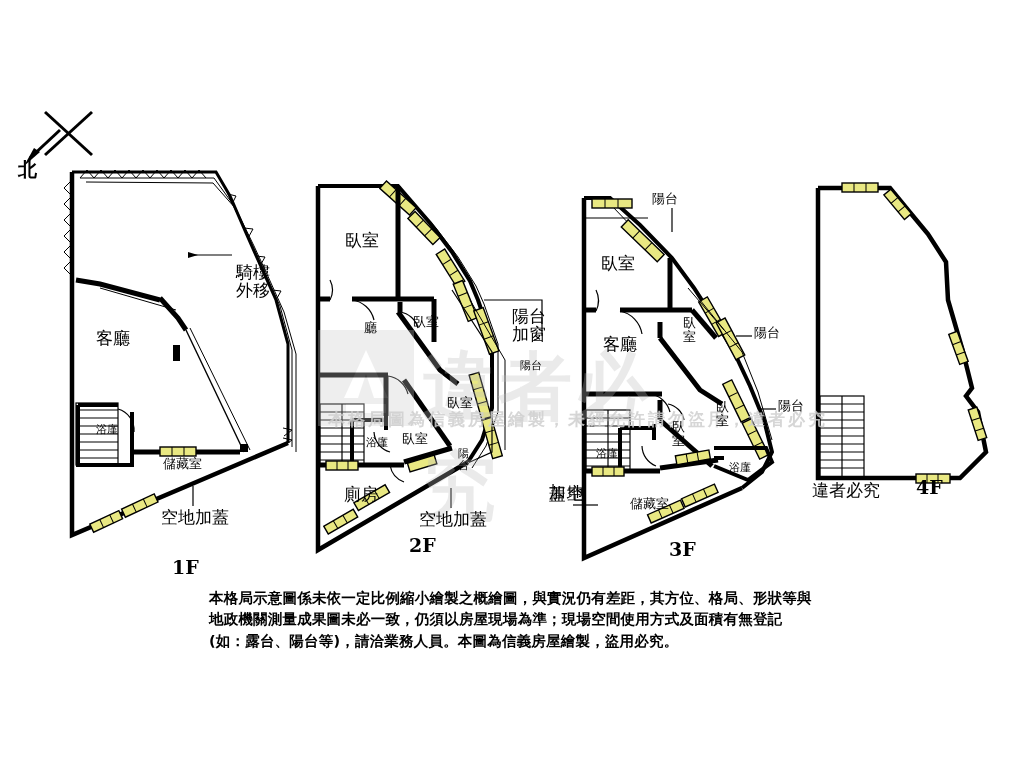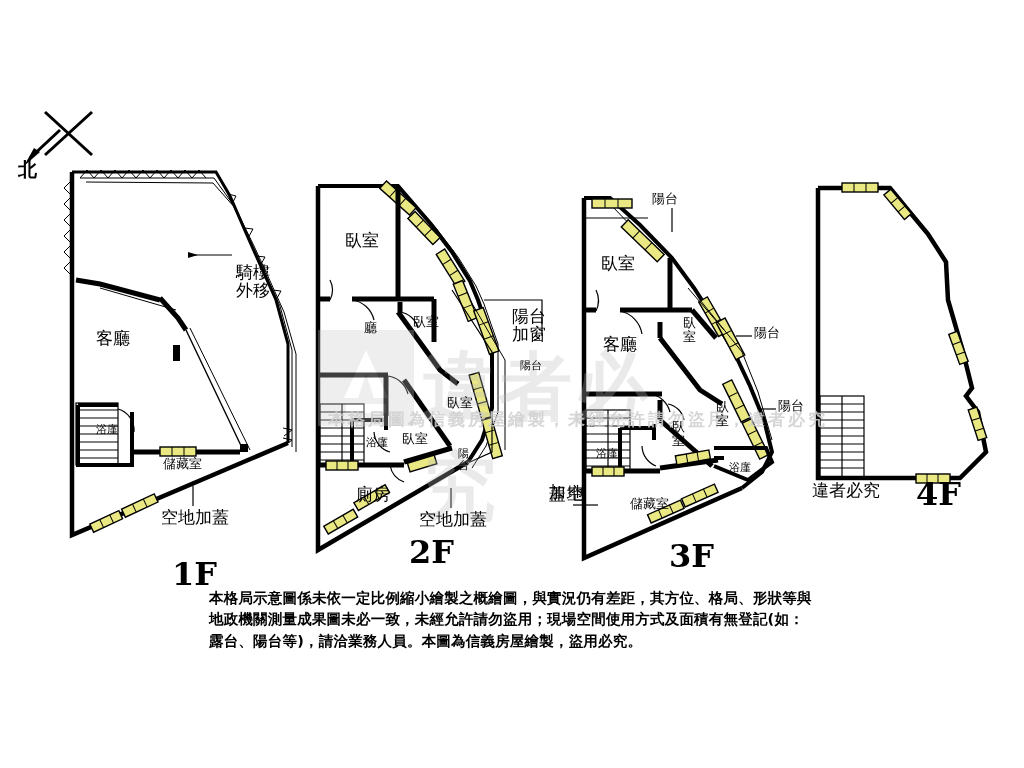--- a/index.html
+++ b/index.html
@@ -5,21 +5,21 @@
   html,body{margin:0;padding:0;background:#ffffff;}
   body{width:1024px;height:768px;position:relative;overflow:hidden;
        font-family:"DejaVu Sans","Liberation Sans",sans-serif;color:#000;}
   #stage{position:absolute;left:0;top:0;width:1024px;height:768px;}
   svg.plan{position:absolute;left:0;top:0;width:1024px;height:768px;}
   .lbl{position:absolute;white-space:pre;font-family:"DejaVu Sans","Liberation Sans",sans-serif;
        font-weight:400;color:#000;line-height:1.05;}
   .rm{font-size:17px;}
   .rm-sm{font-size:13px;}
   .rm-xs{font-size:11px;}
-  .floor{font-size:32px;font-family:"DejaVu Serif","Liberation Serif",serif;font-weight:700;}
+  .floor{font-size:19px;font-family:"DejaVu Serif","Liberation Serif",serif;font-weight:700;}
   .ann{font-size:17px;}
   .vert{writing-mode:vertical-rl;text-orientation:upright;}
   .north{font-size:19px;font-weight:700;}
   #disclaimer{position:absolute;left:209px;top:588px;width:608px;
       font-size:14.5px;font-weight:700;line-height:1.48;letter-spacing:0.2px;
       text-align:left;color:#000;}
   #wm{position:absolute;left:318px;top:322px;width:400px;height:120px;
       opacity:.30;pointer-events:none;}
   #wm .wmtxt{position:absolute;left:0;top:0;font-size:74px;font-weight:700;color:#bdbdbd;
       letter-spacing:2px;font-family:"DejaVu Sans","Liberation Sans",sans-serif;}
@@ -387,21 +387,21 @@
 外移</div>
   <div class="lbl rm" style="left:161px;top:509px;">空地加蓋</div>
   <div class="lbl floor" style="left:172px;top:534px;margin-top:24px;">1F</div>
 
   <div class="lbl rm" style="left:345px;top:232px;">臥室</div>
   <div class="lbl rm-sm" style="left:364px;top:321px;">廳</div>
   <div class="lbl rm-sm" style="left:413px;top:315px;">臥室</div>
   <div class="lbl rm-sm" style="left:447px;top:396px;">臥室</div>
   <div class="lbl rm-sm" style="left:402px;top:432px;">臥室</div>
   <div class="lbl rm-xs" style="left:366px;top:437px;">浴廑</div>
-  <div class="lbl rm" style="left:356px;top:486px;">廁房</div>
+  <div class="lbl rm" style="left:344px;top:486px;">廁房</div>
   <div class="lbl ann" style="left:512px;top:308px;">陽台
 加窗</div>
   <div class="lbl rm-xs" style="left:520px;top:360px;">陽台</div>
   <div class="lbl rm-xs" style="left:458px;top:448px;width:13px;line-height:1.05;">陽
 台</div>
   <div class="lbl rm" style="left:419px;top:511px;">空地加蓋</div>
   <div class="lbl floor" style="left:409px;top:536px;text-align:center;">2F</div>
 
   <div class="lbl rm" style="left:601px;top:255px;">臥室</div>
   <div class="lbl rm" style="left:603px;top:336px;">客廳</div>
@@ -417,15 +417,15 @@
   <div class="lbl rm-sm" style="left:652px;top:192px;">陽台</div>
   <div class="lbl rm-sm" style="left:754px;top:326px;">陽台</div>
   <div class="lbl rm-sm" style="left:778px;top:399px;">陽台</div>
   <div class="lbl rm vert" style="left:548px;top:470px;height:92px;letter-spacing:1px;">空地
 加蓋</div>
   <div class="lbl floor" style="left:661px;top:540px;margin-left:8px;">3F</div>
 
   <div class="lbl rm" style="left:812px;top:482px;">違者必究</div>
   <div class="lbl floor" style="left:916px;top:478px;">4F</div>
 
-  <div id="disclaimer">本格局示意圖係未依一定比例縮小繪製之概繪圖，與實況仍有差距，其方位、格局、形狀等與地政機關測量成果圖未必一致，未經允許請勿盜用；現場空間使用方式及面積有無登記(如：露台、陽台等)，請洽業務人員。本圖為信義房屋繪製，盜用必究。</div>
+  <div id="disclaimer">本格局示意圖係未依一定比例縮小繪製之概繪圖，與實況仍有差距，其方位、格局、形狀等與地政機關測量成果圖未必一致，仍須以房屋現場為準；現場空間使用方式及面積有無登記(如：露台、陽台等)，請洽業務人員。本圖為信義房屋繪製，盜用必究。</div>
 
 </div>
 
 </body></html>

